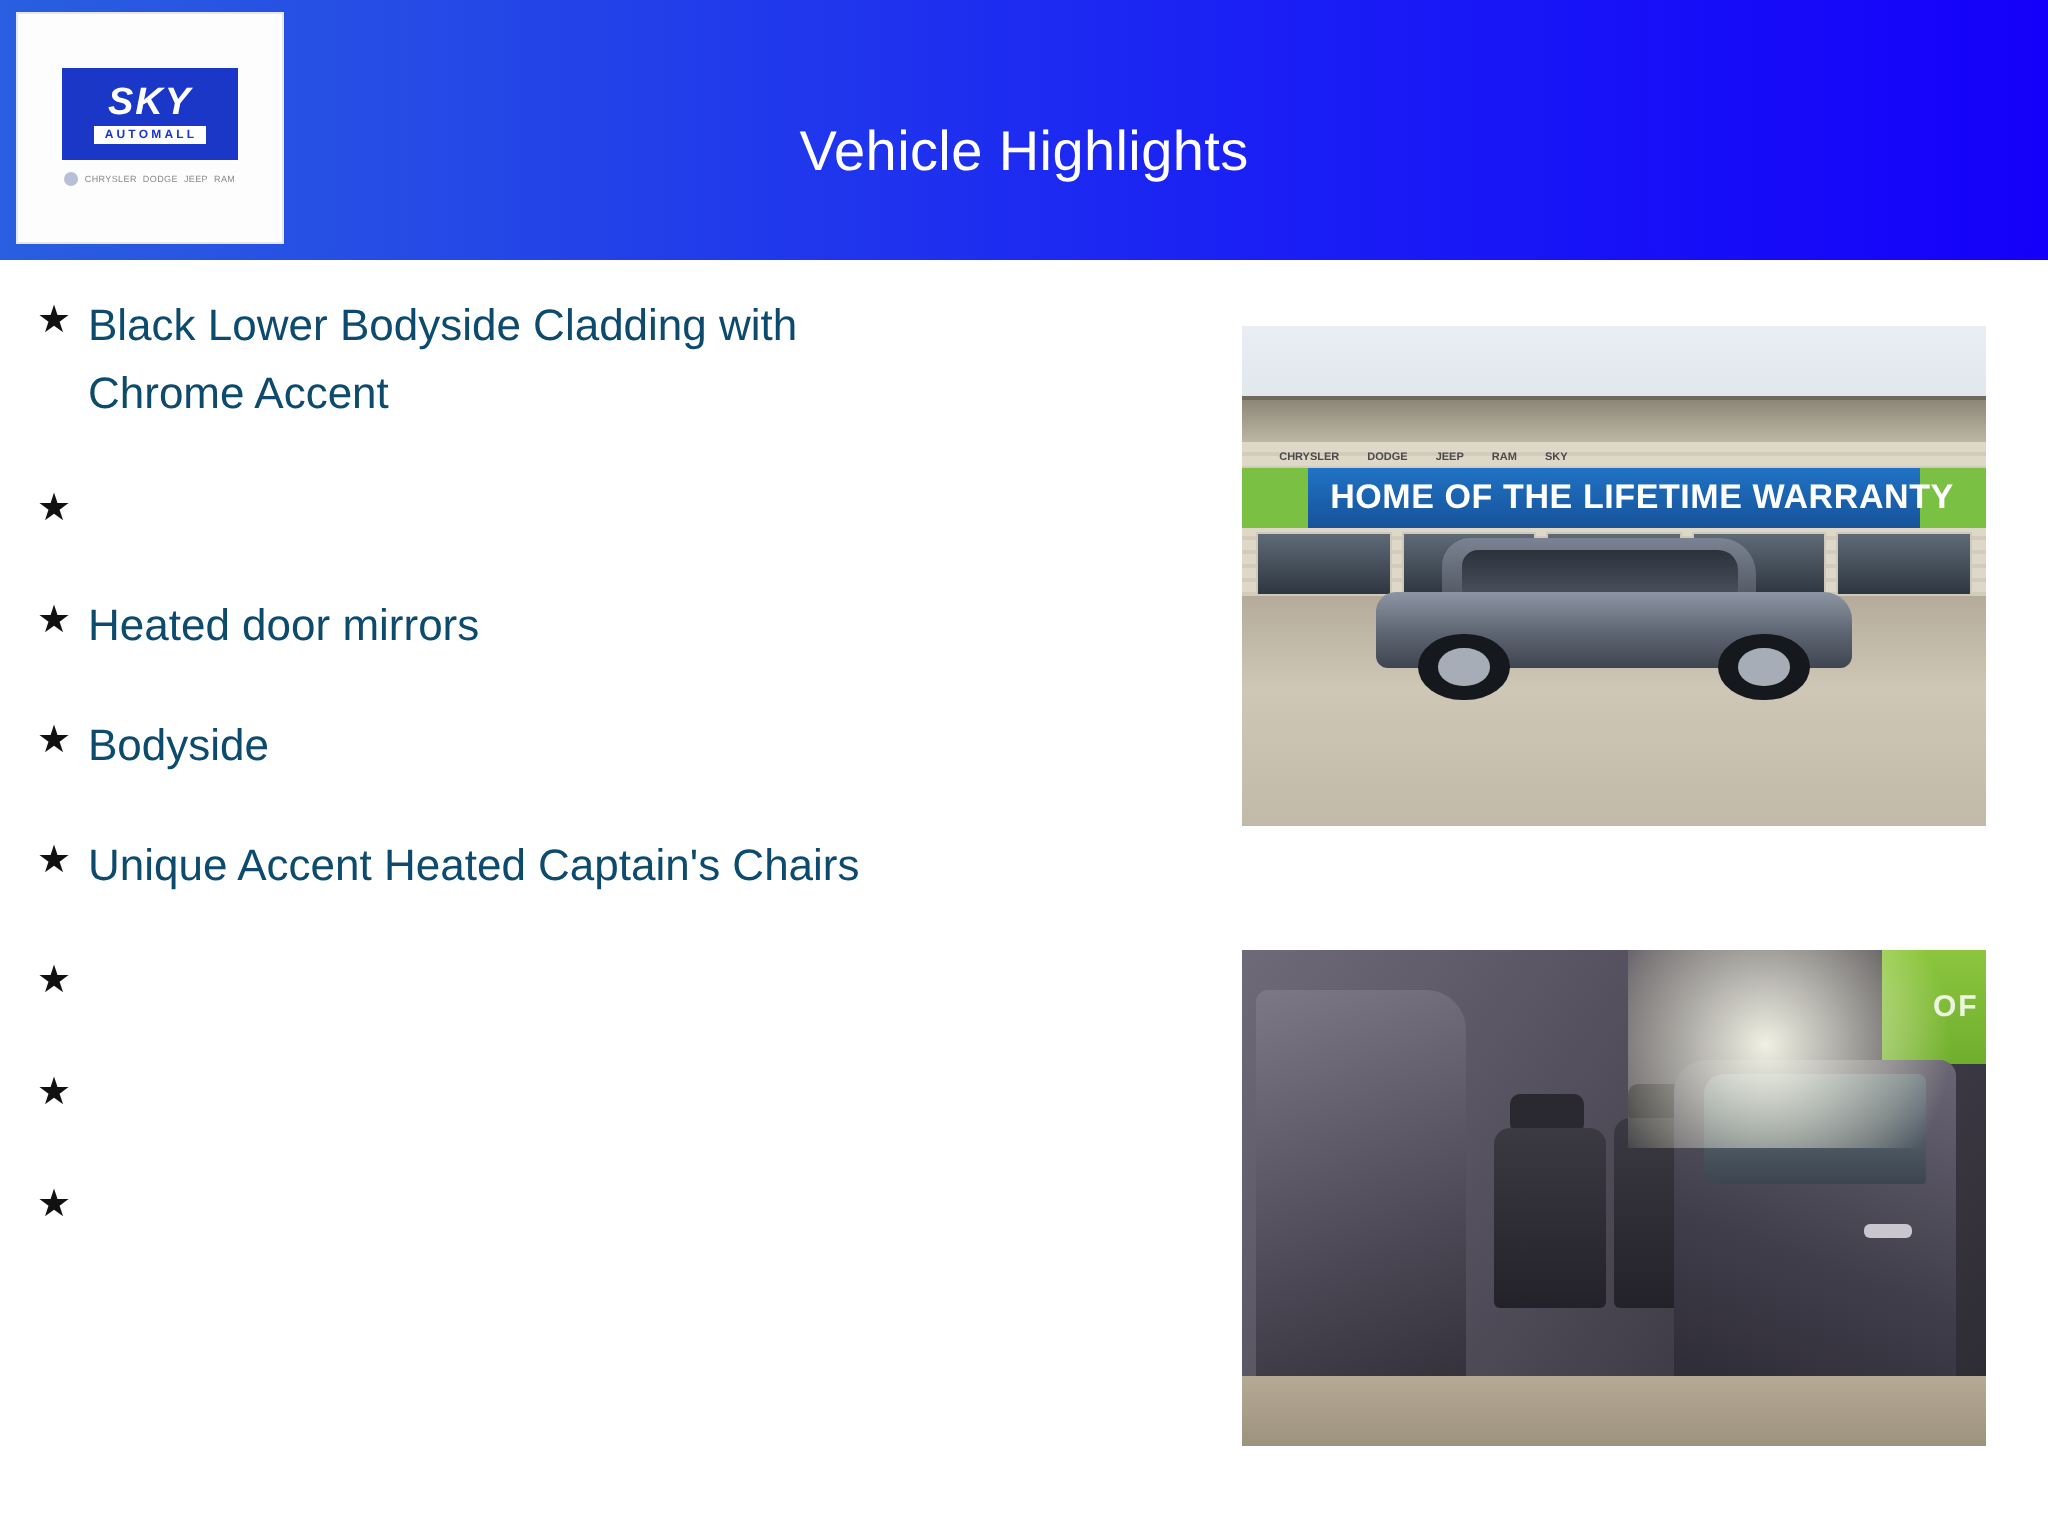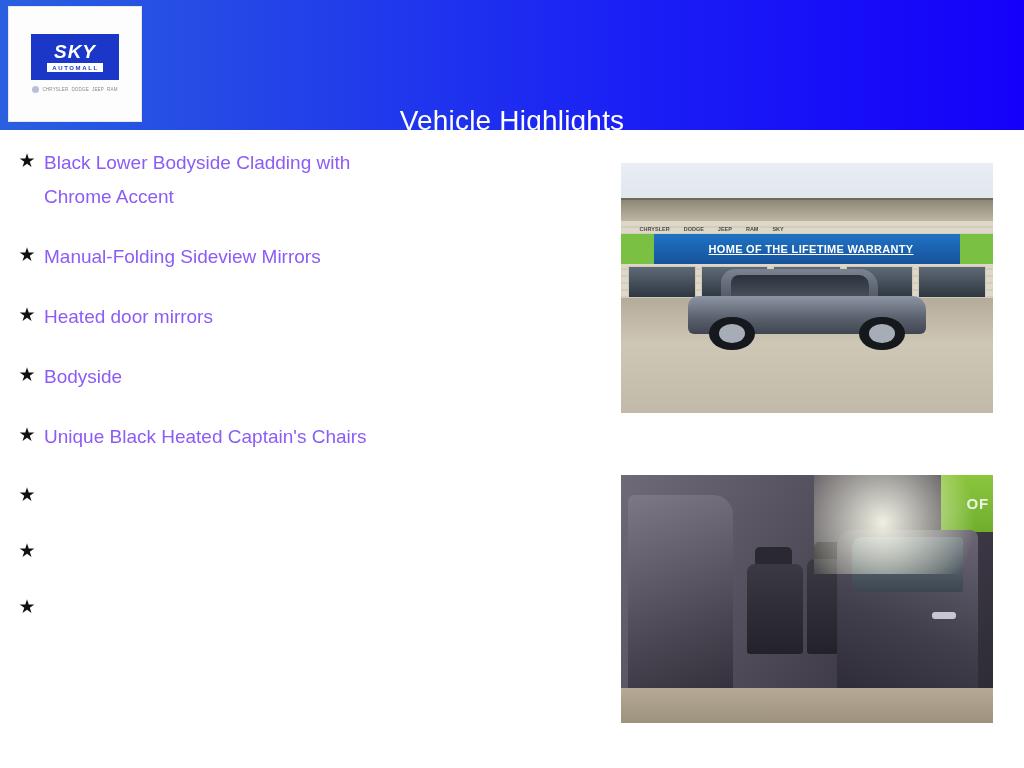--- a/index.html
+++ b/index.html
@@ -28,21 +28,20 @@
     position: absolute;
     left: 0; top: 0;
     width: 1024px; height: 152px;
     display: flex;
     align-items: center;
     justify-content: center;
     color: #ffffff;
     font-size: 28px;
     font-weight: 400;
     letter-spacing: 0.2px;
-    margin-top: 45px;
   }
 
   
   .logo-card {
     position: absolute;
     left: 8px; top: 6px;
     width: 134px; height: 116px;
     background: #fdfdfd;
     border: 1px solid #e7e7e7;
     display: flex;
@@ -118,22 +117,22 @@
   }
   .bullet-star {
     width: 34px;
     flex: 0 0 34px;
     color: #111111;
     font-size: 19px;
     line-height: 30px;
     text-align: center;
   }
   .bullet-text {
-    color: #8b5cf6;
-    font-size: 19px;
+    color: #0c4a6e;
+    font-size: 22px;
     line-height: 34px;
     font-weight: 400;
     white-space: pre-line;
     max-width: 540px;
   }
 
   
   .photo {
     position: absolute;
     overflow: hidden;
@@ -170,24 +169,24 @@
     content: "";
     position: absolute; left: 0; top: 0; width: 9%; height: 100%;
     background: #7ac143;
   }
   .ex-greenband:after {
     content: "";
     position: absolute; right: 0; top: 0; width: 9%; height: 100%;
     background: #7ac143;
   }
   .ex-bandtext {
-    position: absolute; left: 4px; top: 28.5%; width: 100%; height: 12%;
+    position: absolute; left: 14px; top: 28.5%; width: 100%; height: 12%;
     display: flex; align-items: center; justify-content: center;
-    color: #ffffff; font-size: 11px; font-weight: 700;
-    letter-spacing: 0.3px; z-index: 3; text-decoration: underline;
+    color: #ffffff; font-size: 17px; font-weight: 700;
+    letter-spacing: 0.3px; z-index: 3;
   }
   .ex-smalllogos {
     position: absolute; left: 5%; top: 24.5%; width: 90%; height: 4%;
     display: flex; align-items: center; gap: 14px;
     font-size: 5.5px; color: #4a4a4a; font-weight: 700;
   }
   .ex-windows {
     position: absolute; left: 2%; top: 41%; width: 96%; height: 13%;
     display: flex; gap: 5px;
   }
@@ -316,33 +315,32 @@
   <div class="body-area">
 
     <div class="bullets">
       <div class="bullet">
         <div class="bullet-star">★</div>
         <div class="bullet-text">Black Lower Bodyside Cladding with
 Chrome Accent</div>
       </div>
       <div class="bullet">
         <div class="bullet-star">★</div>
-        <div class="bullet-text">Manual-Folding Sideview Mirrors</div>
       </div>
       <div class="bullet">
         <div class="bullet-star">★</div>
         <div class="bullet-text">Heated door mirrors</div>
       </div>
       <div class="bullet">
         <div class="bullet-star">★</div>
         <div class="bullet-text">Bodyside</div>
       </div>
       <div class="bullet">
         <div class="bullet-star">★</div>
-        <div class="bullet-text">Unique Black Heated Captain's Chairs</div>
+        <div class="bullet-text">Unique Accent Heated Captain's Chairs</div>
       </div>
       <div class="bullet">
         <div class="bullet-star">★</div>
       </div>
       <div class="bullet">
         <div class="bullet-star">★</div>
       </div>
       <div class="bullet">
         <div class="bullet-star">★</div>
       </div>

